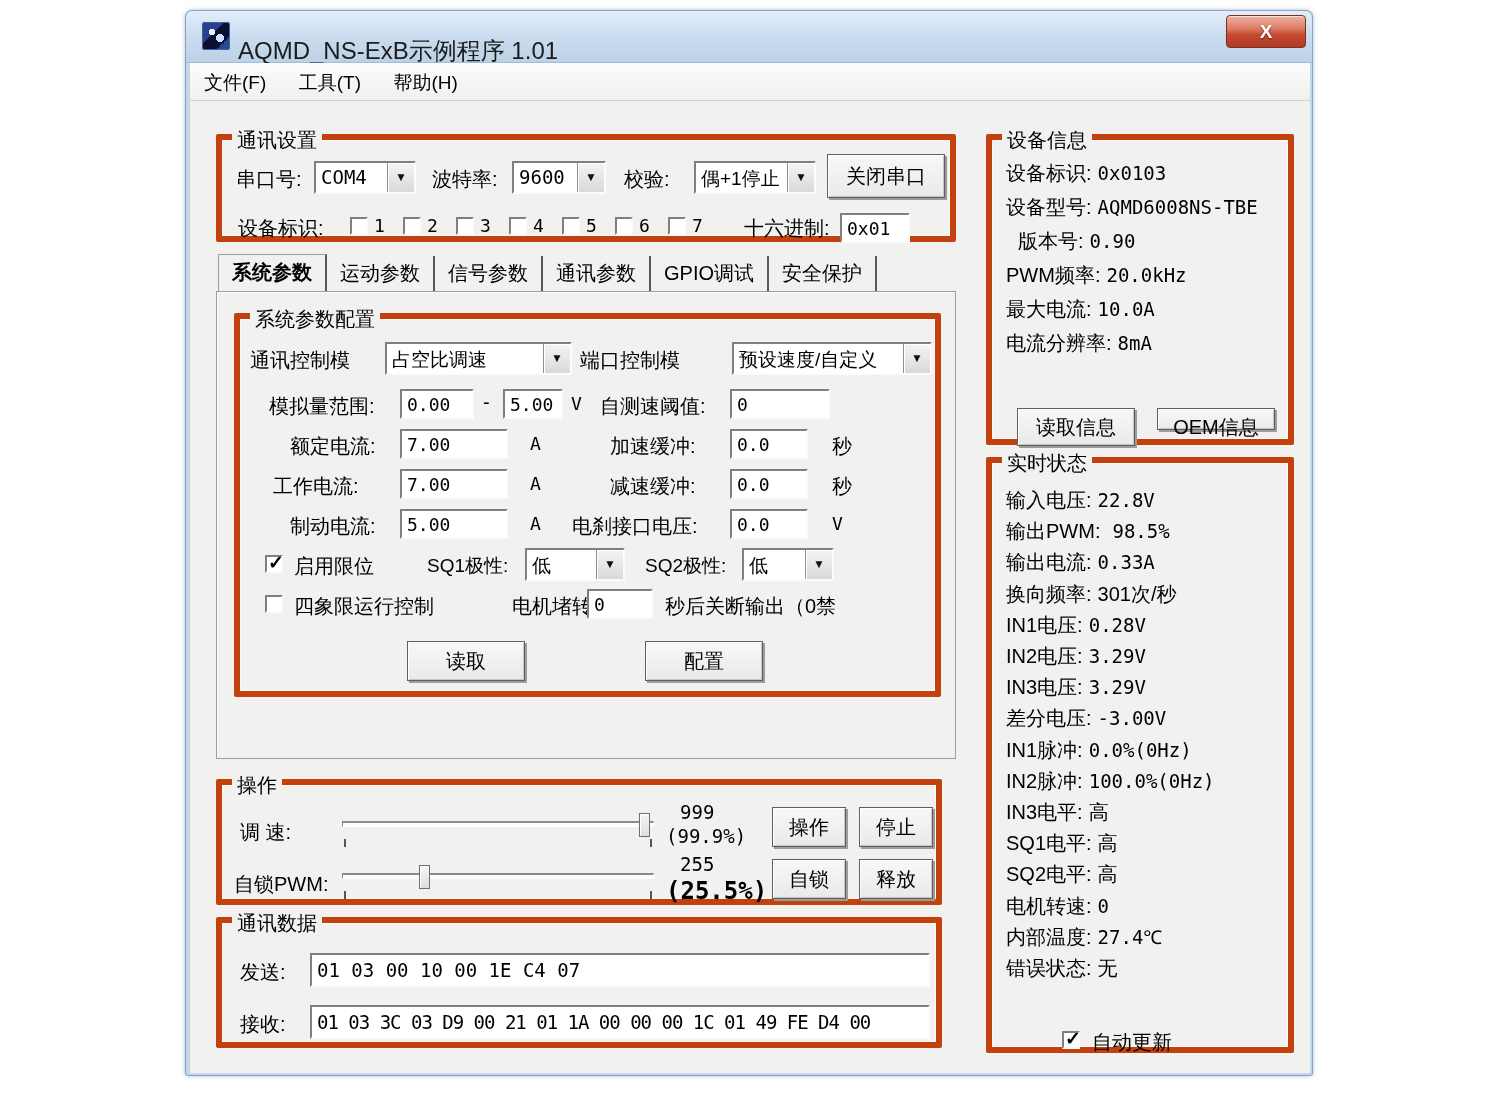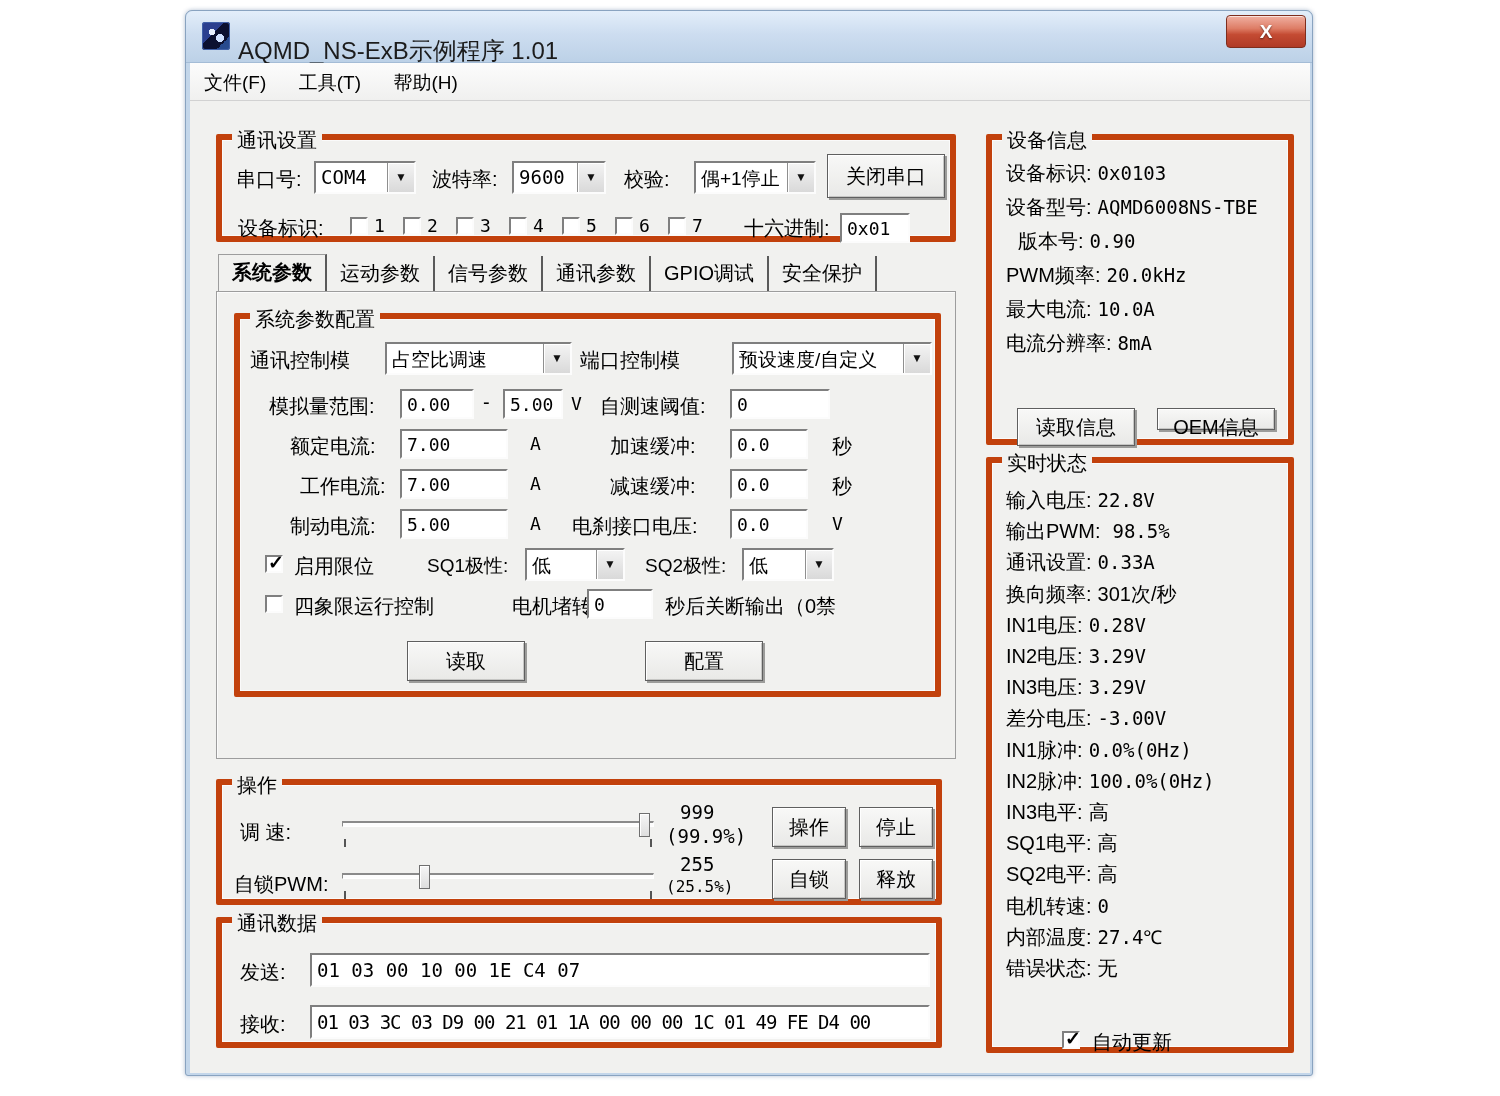--- a/index.html
+++ b/index.html
@@ -181,21 +181,21 @@
     <span class="lbl" style="left:360px;top:74px;">自测速阈值:</span>
     <input class="fld" style="left: 490px; top: 70px; width: 100px; height: 30px;" value="0">
 
     <span class="lbl" style="left:50px;top:114px;">额定电流:</span>
     <input class="fld" style="left: 160px; top: 110px; width: 108px; height: 30px;" value="7.00">
     <span class="lbl mono" style="left:290px;top:114px;font-size:18px;">A</span>
     <span class="lbl" style="left:370px;top:114px;">加速缓冲:</span>
     <input class="fld" style="left: 490px; top: 110px; width: 78px; height: 30px;" value="0.0">
     <span class="lbl" style="left:592px;top:114px;">秒</span>
 
-    <span class="lbl" style="left:60px;top:154px;">工作电流:</span>
+    <span class="lbl" style="left:33px;top:154px;">工作电流:</span>
     <input class="fld" style="left: 160px; top: 150px; width: 108px; height: 30px;" value="7.00">
     <span class="lbl mono" style="left:290px;top:154px;font-size:18px;">A</span>
     <span class="lbl" style="left:370px;top:154px;">减速缓冲:</span>
     <input class="fld" style="left: 490px; top: 150px; width: 78px; height: 30px;" value="0.0">
     <span class="lbl" style="left:592px;top:154px;">秒</span>
 
     <span class="lbl" style="left:50px;top:194px;">制动电流:</span>
     <input class="fld" style="left: 160px; top: 190px; width: 108px; height: 30px;" value="5.00">
     <span class="lbl mono" style="left:290px;top:194px;font-size:18px;">A</span>
     <span class="lbl" style="left:332px;top:194px;">电刹接口电压:</span>
@@ -242,21 +242,21 @@
     <div class="btn" style="left:637px;top:22px;width:74px;height:40px;line-height:38px;">停止</div>
 
     <span class="lbl" style="left:12px;top:86px;">自锁PWM:</span>
     <div class="slider" style="left:120px;top:78px;width:312px;">
       <div class="track"></div>
       <div class="thumb" style="left:77px;"></div>
       <div class="tick-l"></div>
       <div class="tick-r"></div>
     </div>
     <span class="lbl mono" style="left:458px;top:68px;font-size:19px;">255</span>
-    <span class="lbl mono" style="left:444px;top:92px;font-size:16px;">(25.5%)</span>
+    <span class="lbl mono" style="left:444px;top:92px;font-size:24px;font-weight:bold;">(25.5%)</span>
     <div class="btn" style="left:550px;top:74px;width:74px;height:40px;line-height:38px;">自锁</div>
     <div class="btn" style="left:637px;top:74px;width:74px;height:40px;line-height:38px;">释放</div>
   </div>
 
   <div class="grp" style="left:30px;top:906px;width:726px;height:131px;">
     <span class="ttl">通讯数据</span>
     <span class="lbl" style="left:18px;top:36px;">发送:</span>
     <input class="fld" style="left: 88px; top: 30px; width: 620px; height: 34px; font-size: 19px;" value="01 03 00 10 00 1E C4 07">
     <span class="lbl" style="left:18px;top:88px;">接收:</span>
     <input class="fld" style="left: 88px; top: 82px; width: 620px; height: 34px; font-size: 19px; letter-spacing: -1px;" value="01 03 3C 03 D9 00 21 01 1A 00 00 00 1C 01 49 FE D4 00">
@@ -274,21 +274,21 @@
     </div>
     <div class="btn" style="left:25px;top:268px;width:118px;height:38px;line-height:36px;">读取信息</div>
     <div class="btn" style="left:165px;top:268px;width:118px;height:22px;line-height:36px;">OEM信息</div>
   </div>
 
   <div class="grp" style="left:800px;top:446px;width:308px;height:596px;">
     <span class="ttl">实时状态</span>
     <div class="rt-rows" style="position:absolute;left:14px;top:22px;">
       <div class="irow"><span>输入电压:</span><span class="v mono" style="font-size:19px;">22.8V</span></div>
       <div class="irow"><span>输出PWM:</span><span class="v mono" style="font-size:19px;margin-left:12px;">98.5%</span></div>
-      <div class="irow"><span>通讯设置:</span><span class="v mono" style="font-size:19px;">0.33A</span></div>
+      <div class="irow"><span>输出电流:</span><span class="v mono" style="font-size:19px;">0.33A</span></div>
       <div class="irow"><span>换向频率:</span><span class="v">301次/秒</span></div>
       <div class="irow"><span>IN1电压:</span><span class="v mono" style="font-size:19px;">0.28V</span></div>
       <div class="irow"><span>IN2电压:</span><span class="v mono" style="font-size:19px;">3.29V</span></div>
       <div class="irow"><span>IN3电压:</span><span class="v mono" style="font-size:19px;">3.29V</span></div>
       <div class="irow"><span>差分电压:</span><span class="v mono" style="font-size:19px;">-3.00V</span></div>
       <div class="irow"><span>IN1脉冲:</span><span class="v mono" style="font-size:19px;margin-top:28px;">0.0%(0Hz)</span></div>
       <div class="irow"><span>IN2脉冲:</span><span class="v mono" style="font-size:19px;">100.0%(0Hz)</span></div>
       <div class="irow"><span>IN3电平:</span><span class="v">高</span></div>
       <div class="irow"><span>SQ1电平:</span><span class="v">高</span></div>
       <div class="irow"><span>SQ2电平:</span><span class="v">高</span></div>

